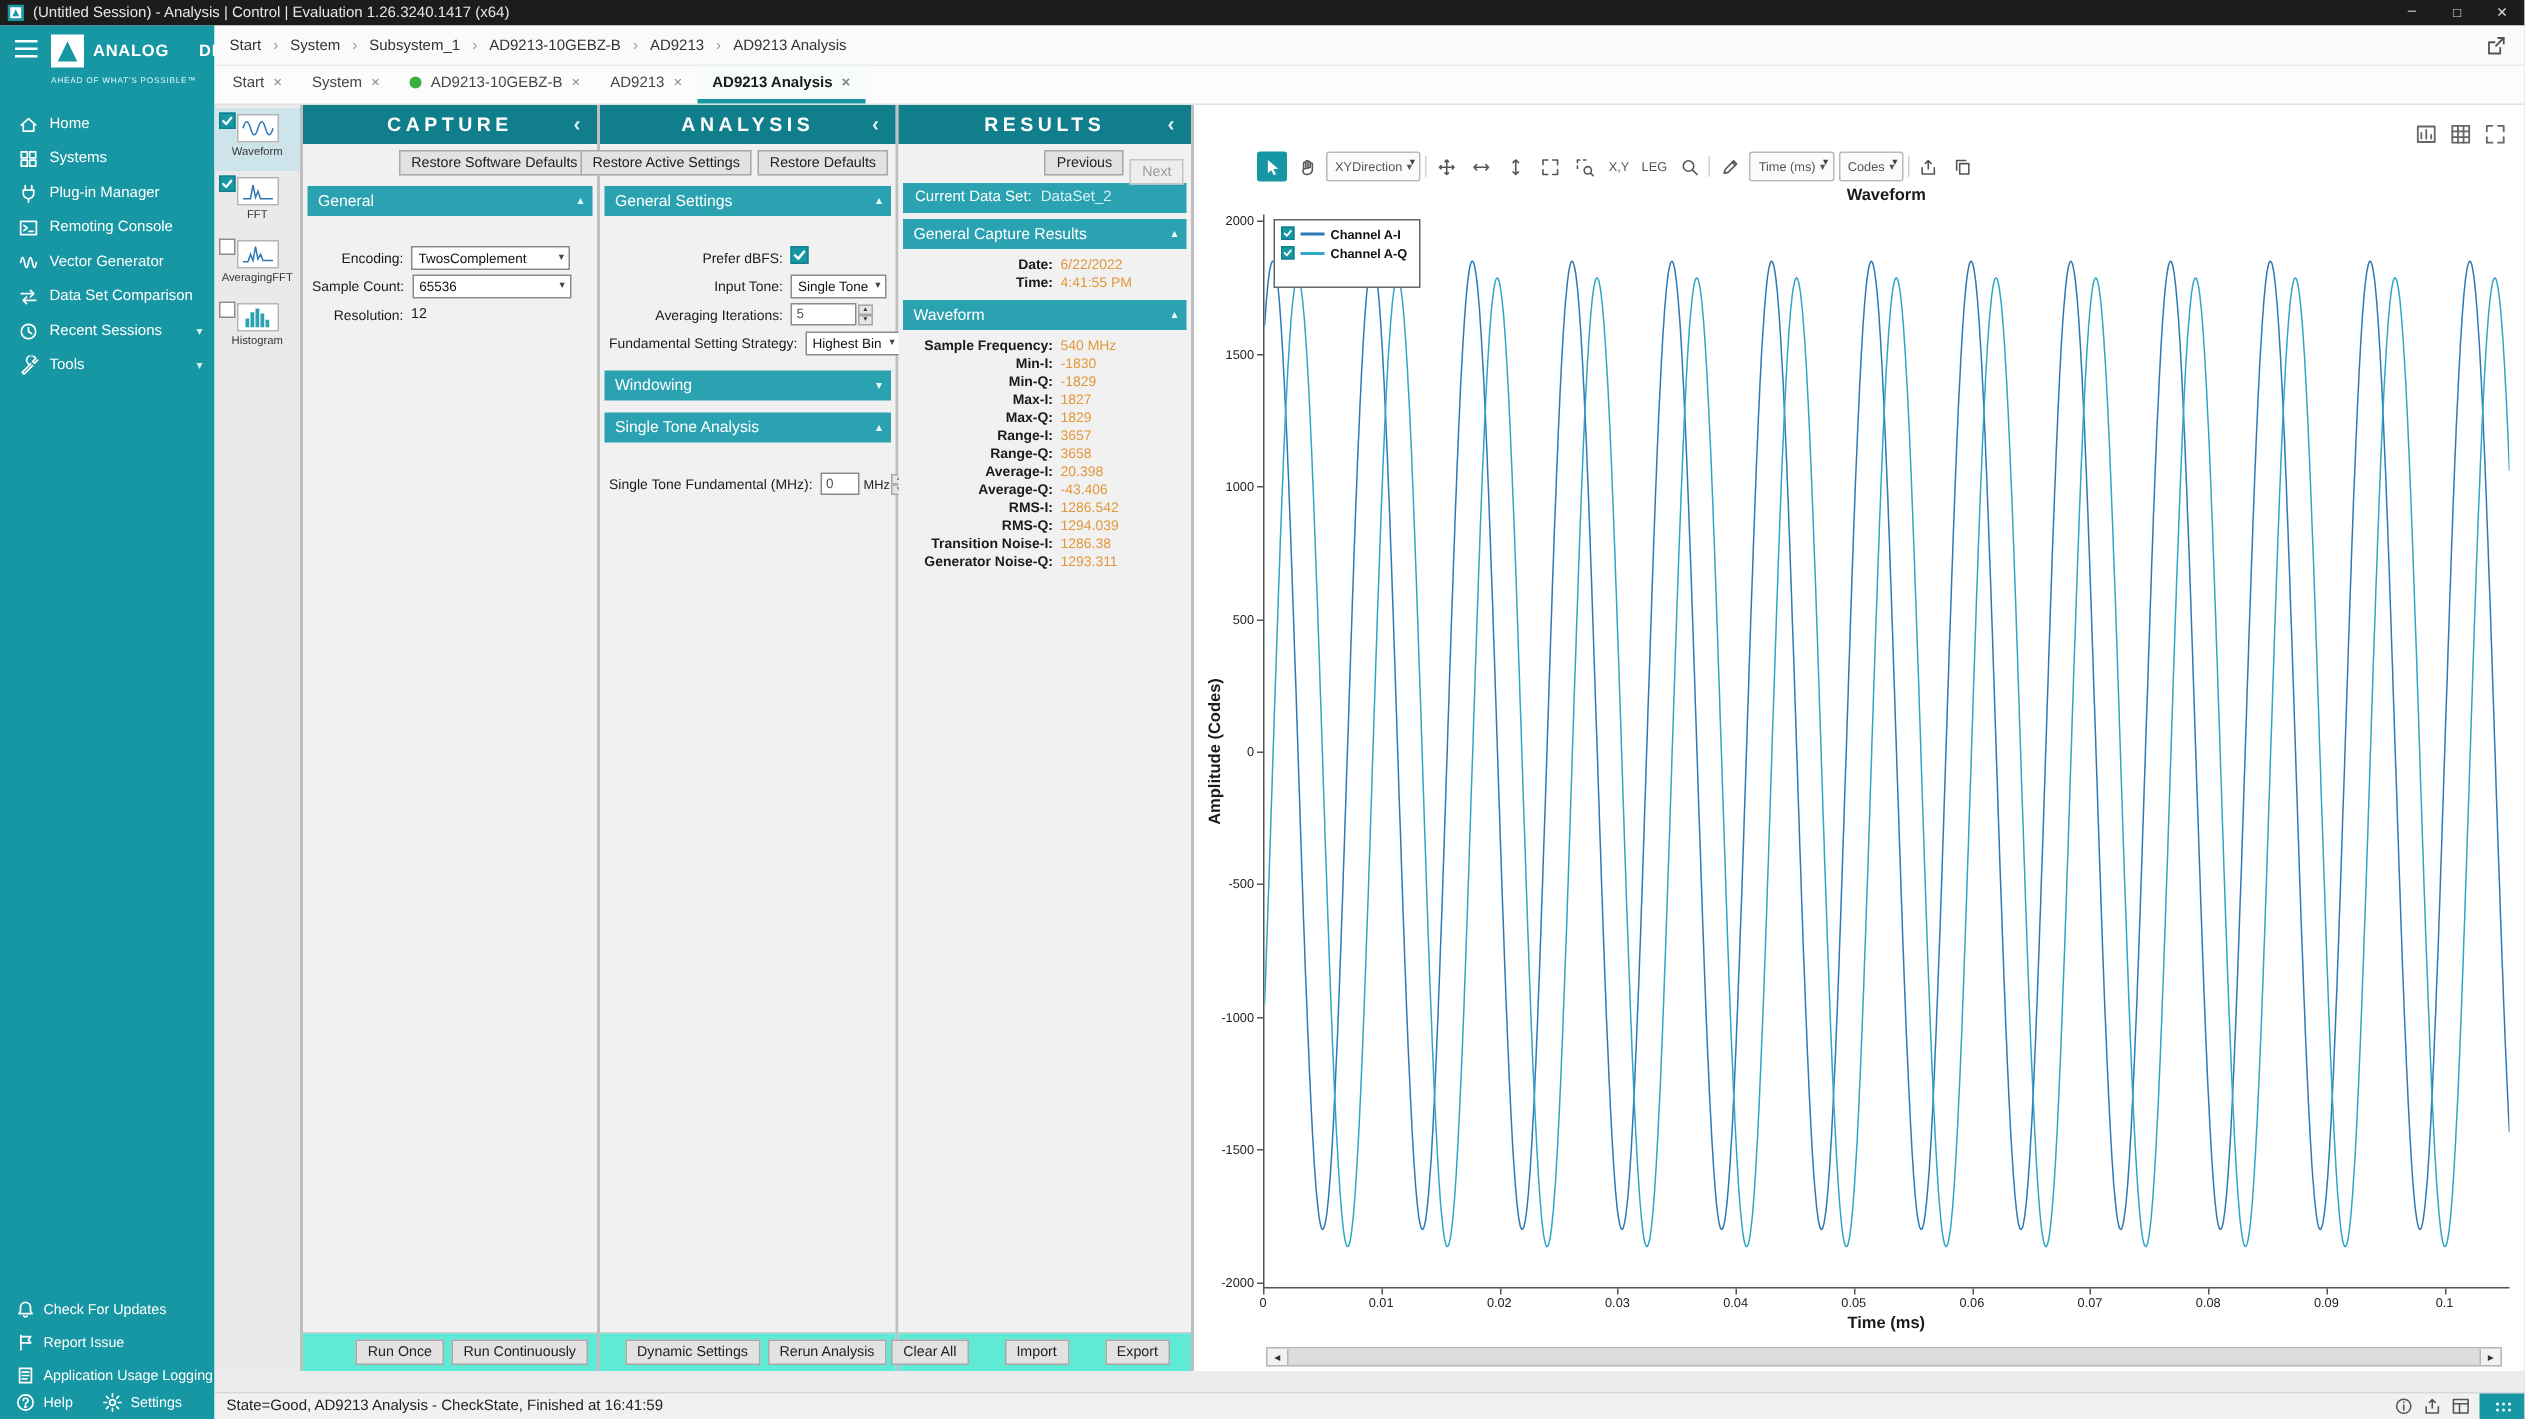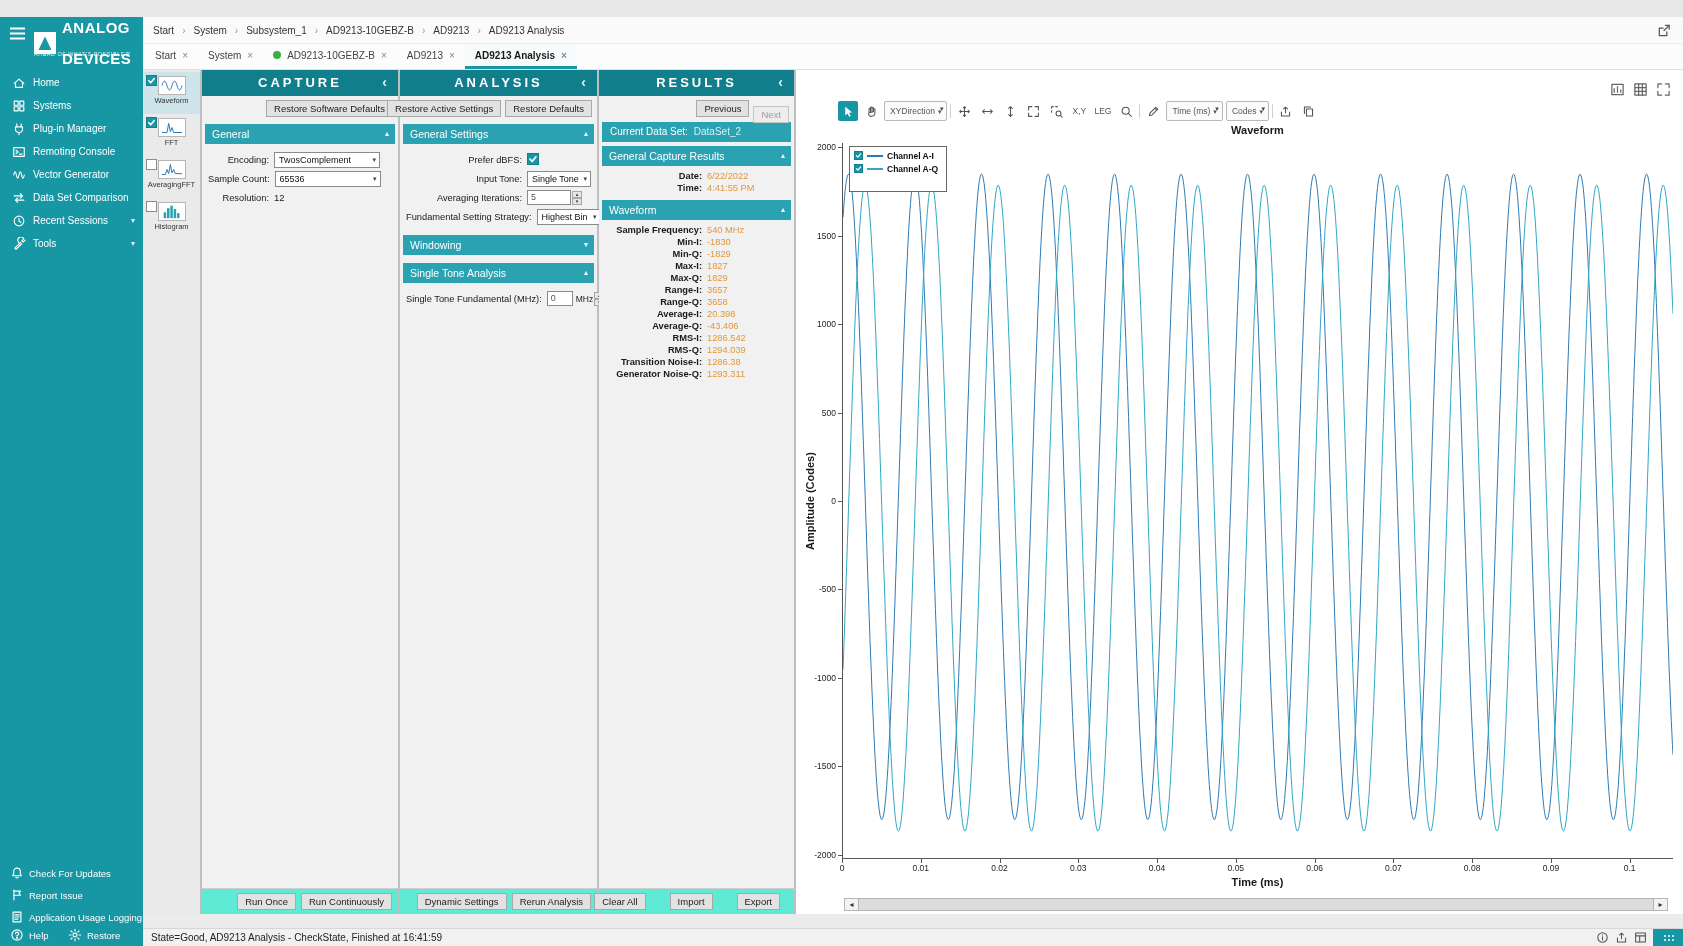--- a/index.html
+++ b/index.html
@@ -15,21 +15,21 @@
   .win-btn.minimize::after { content:"–"; }
   .win-btn.maximize::after { content:"□"; font-size:9px; }
   .win-btn.close::after { content:"×"; font-size:12px; }
 
   
   #sidebar { position:absolute; left:0; top:17px; width:143px; height:929px; background:#1796A4; color:#fff; }
   .burger { position:absolute; left:9px; top:9px; width:17px; height:13px; }
   .burger svg { width:100%; height:100%; }
   .brand { position:absolute; left:33px; top:5px; display:flex; align-items:center; gap:5px; }
   .brand-mark { width:24px; height:24px; display:inline-block; }
-  .brand-text { display:flex; flex-direction:column; font-weight:bold; font-size:15px; line-height:11px; letter-spacing:.5px;gap:20px; }
+  .brand-text { display:flex; flex-direction:row; font-weight:bold; font-size:11px; line-height:11px; letter-spacing:.5px;gap:20px; }
   .tagline { position:absolute; left:34px; top:34px; font-size:5.5px; letter-spacing:.5px; color:#e2f6f8; }
   .nav-items { position:absolute; left:0; right:0; top:54px; }
   .nav-item { height:23px; display:flex; align-items:center; padding:0 8px 0 12px; gap:7px; font-size:10px; cursor:default; white-space:nowrap; }
   .nav-icon { width:14px; height:14px; flex:none; color:#fff; display:inline-block; }
   .nav-icon svg { width:100%; height:100%; display:block; }
   .nav-caret { margin-left:auto; font-size:8px; color:#d9f1f4; }
   .nav-caret::after { content:"▾"; }
   .nav-bottom { position:absolute; left:0; right:0; top:845px; }
   .nav-bottom .nav-item { height:22px; font-size:9.5px; padding-left:10px; gap:5px; }
   .help-row { position:absolute; left:0; right:0; top:909px; height:18px; display:flex; }
@@ -78,21 +78,21 @@
   .collapse-ic { position:absolute; right:8px; top:0; font-size:14px; line-height:24px; color:#d9f1f4; cursor:default; }
   .collapse-ic::after { content:"‹"; }
   .panel-btnrow { height:24px; display:flex; align-items:center; justify-content:flex-end; gap:4px; padding:0 5px; }
   .btn { background:#e2e2e2; border:1px solid #a8a8a8; font-size:9.5px; padding:2px 7px; color:#222; cursor:default; white-space:nowrap; }
   .btn.disabled { color:#9c9c9c; border-color:#c4c4c4; background:#ededed;margin-top:13px; }
   .section-hdr { margin:4px 3px 0; height:20px; background:#2AA2B1; color:#fff; font-size:10.5px; line-height:20px;
     padding-left:7px; position:relative; }
   .sec-caret { position:absolute; right:6px; top:0; font-size:8px; color:#eafcfe; }
   .sec-caret.up::after { content:"▴"; }
   .sec-caret.down::after { content:"▾"; }
-  .form-area { padding-top:7px; }
+  .form-area { padding-top:19px; }
   .form-row { display:flex; align-items:center; height:17px; margin:0 6px 2px; }
   .f-label { flex:1; text-align:right; font-size:9.3px; color:#1a1a1a; padding-right:5px; white-space:nowrap; }
   #capture-panel .f-label { flex:0 0 66px; }
   .dropdown { position:relative; height:16px; background:#fff; border:1px solid #8a8a8a; font-size:9px; line-height:14px;
     padding:0 13px 0 4px; color:#111; white-space:nowrap; cursor:default; }
   .dropdown::after { content:"▾"; position:absolute; right:3px; top:0; font-size:7px; color:#444; line-height:14px; }
   .dd-wide { width:106px; }
   .dd-med { flex:0 0 64px; width:64px; }
   .static-val { font-size:9.5px; color:#222; }
   .checkbox { width:12px; height:12px; background:#1796A4; border:1px solid #117E8C; display:inline-block; }
@@ -159,20 +159,34 @@
   .status-icons { display:flex; gap:6px; align-items:center; margin-right:6px; }
   .status-icons .ct-icn { width:13px; height:13px; color:#555; }
   .sb-corner { width:30px; height:18px; background:#1796A4; display:flex; align-items:center; justify-content:center; }
   .sb-corner svg { width:12px; height:12px; }
 </style>
 </head>
 <body>
 
 <div id="root">
 
+  <div id="titlebar">
+    <span class="app-icon">
+      <svg viewBox="0 0 12 12">
+          <rect x="0" y="0" width="12" height="12" fill="#1796A4"></rect>
+          <rect x="2" y="2" width="8" height="8" fill="#fff"></rect>
+          <path d="M3.5 8.5 6 3.5l2.5 5z" fill="#1796A4"></path>
+        </svg>
+    </span>
+    <span class="title-text">(Untitled Session) - Analysis | Control | Evaluation 1.26.3240.1417  (x64)</span>
+    <span class="tb-spacer"></span>
+    <span class="win-btn minimize"></span>
+    <span class="win-btn maximize"></span>
+    <span class="win-btn close"></span>
+  </div>
 
   <div id="sidebar">
     <span class="burger">
       <svg viewBox="0 0 17 13" stroke="#fff" stroke-width="1.8">
           <path d="M1 1.5h15M1 6.5h15M1 11.5h15"></path>
         </svg>
     </span>
     <div class="brand">
       <span class="brand-mark">
         <svg viewBox="0 0 24 24">
@@ -327,21 +341,21 @@
           </span>
         <span class="nav-label">Help</span>
       </div>
       <div class="nav-item">
         <span class="nav-icon">
             <svg viewBox="0 0 16 16" fill="none" stroke="currentColor" stroke-width="1.3" stroke-linecap="round" stroke-linejoin="round">
               <circle cx="8" cy="8" r="2.2"></circle>
               <path d="M8 1.5v2M8 12.5v2M1.5 8h2M12.5 8h2M3.4 3.4l1.4 1.4M11.2 11.2l1.4 1.4M12.6 3.4l-1.4 1.4M4.8 11.2l-1.4 1.4"></path>
             </svg>
           </span>
-        <span class="nav-label">Restore</span>
+        <span class="nav-label">Settings</span>
       </div>
     </div>
   </div>
 
   <div id="breadcrumbbar">
     <div class="crumbs">
 
         <span class="crumb-item">Start</span>
         <span class="crumb-sep">›</span>
 

